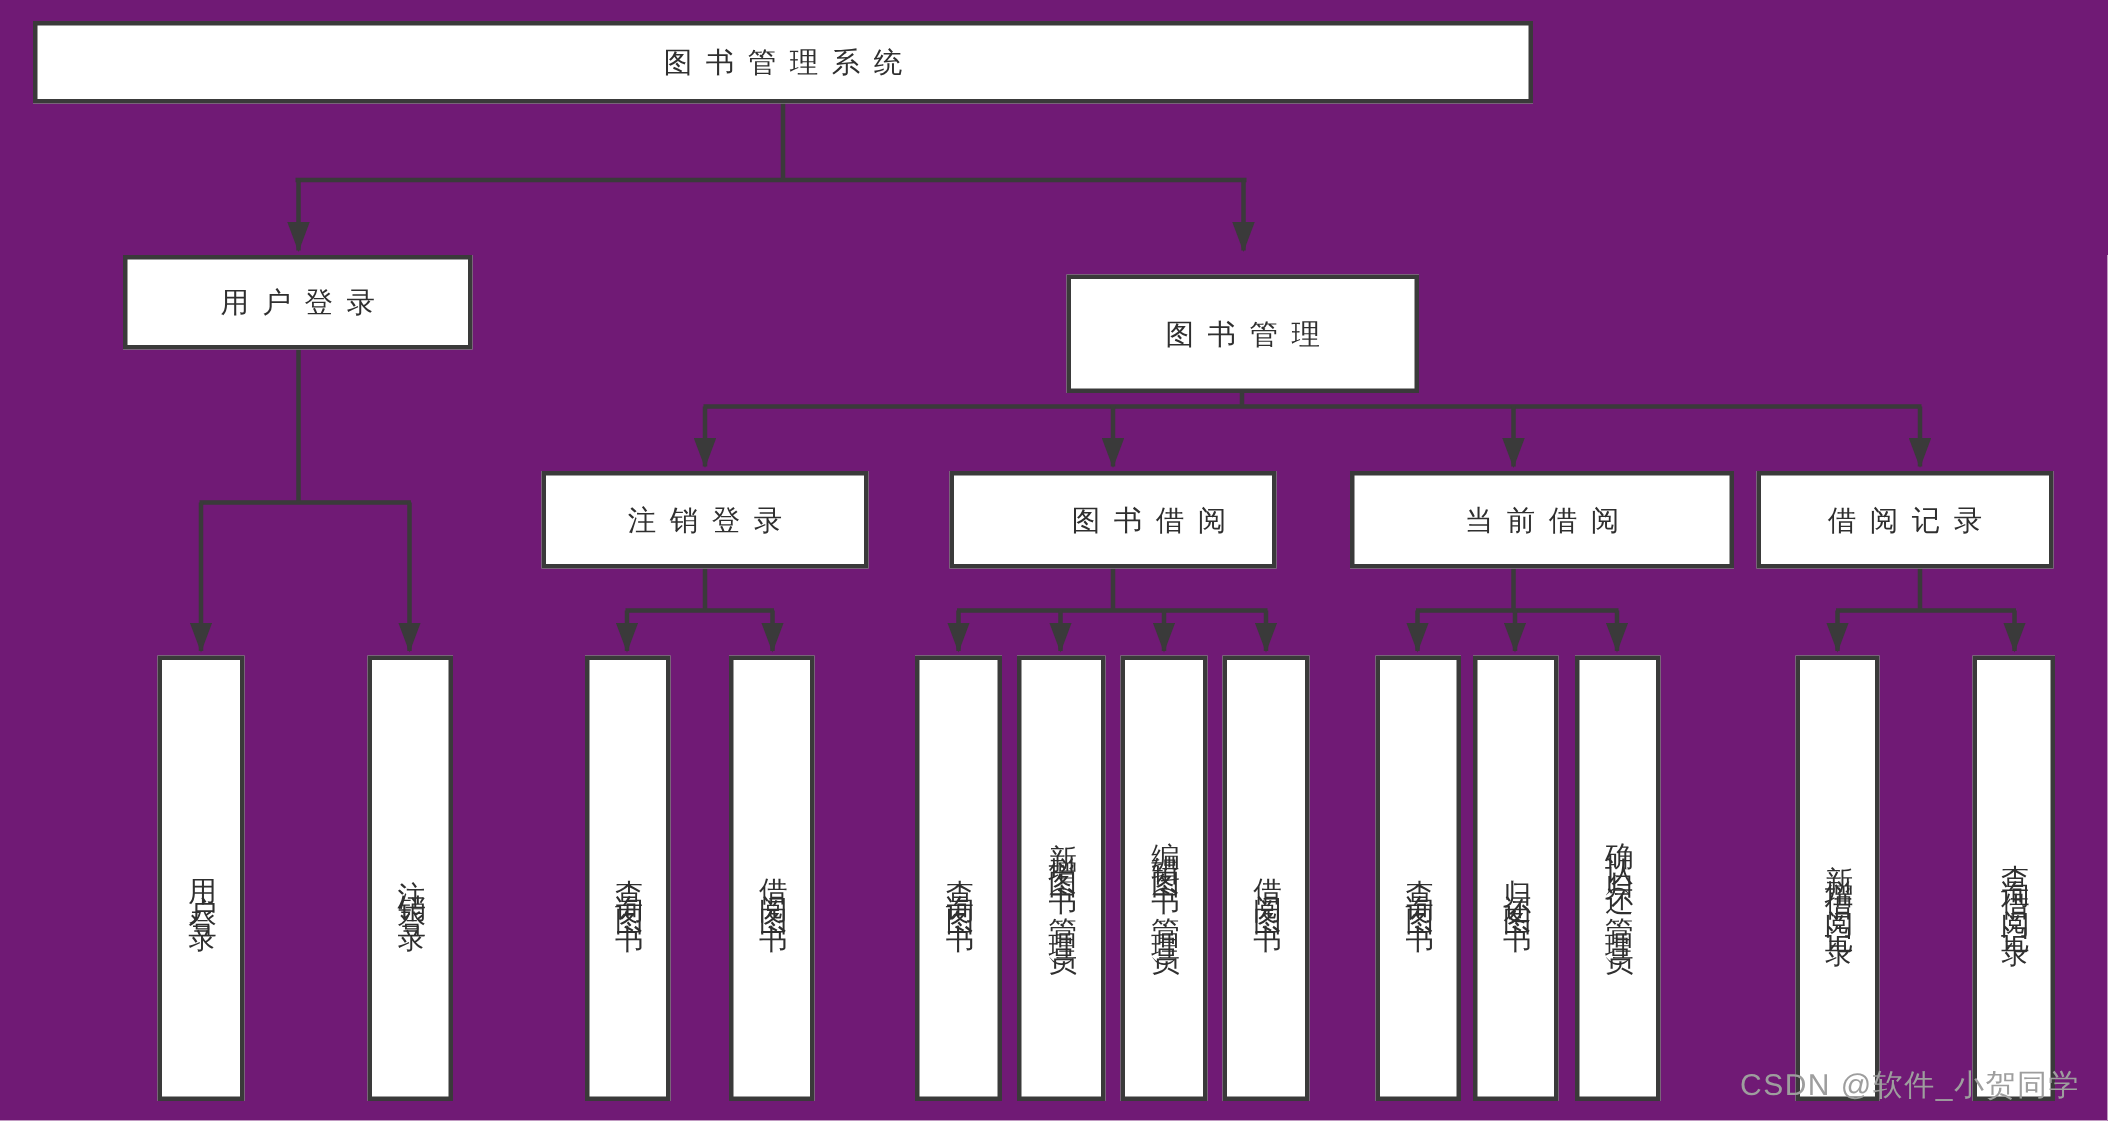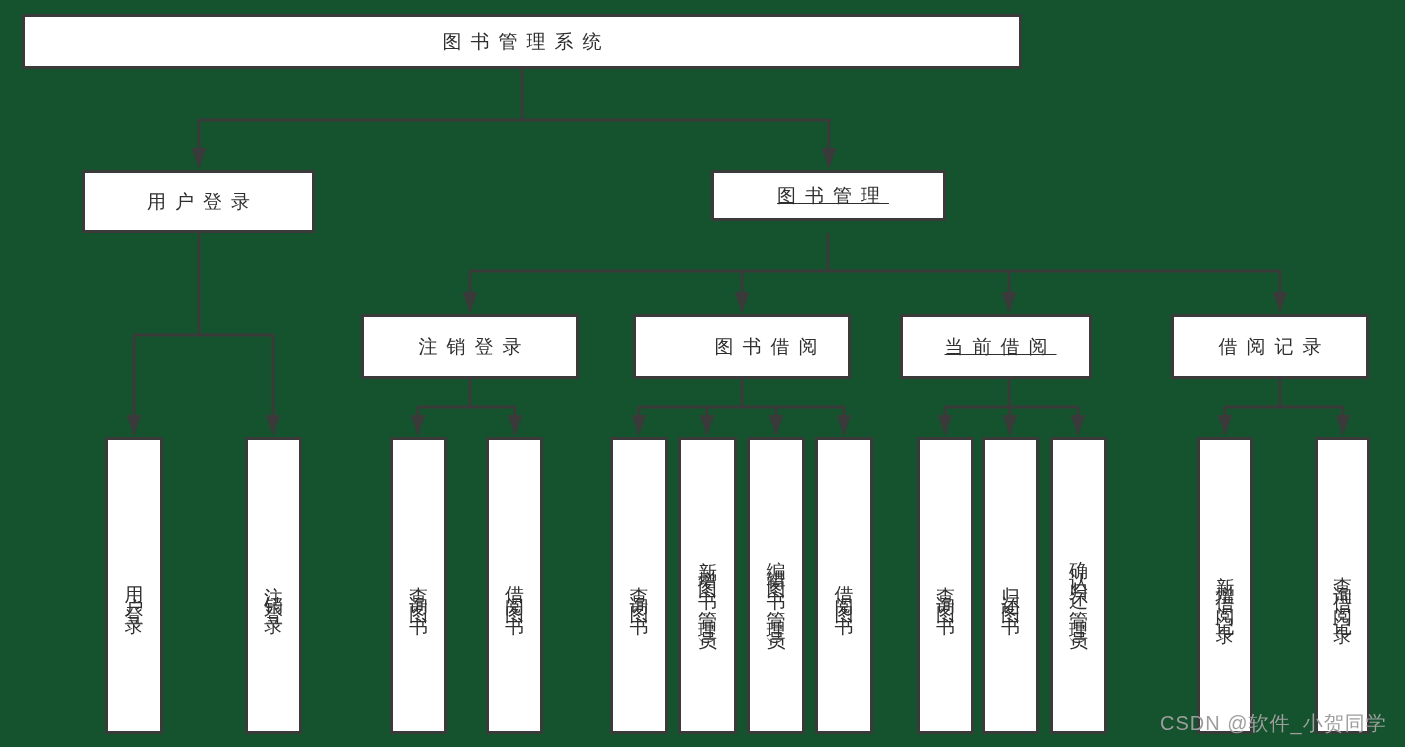--- a/index.html
+++ b/index.html
@@ -4,21 +4,21 @@
 <style>
   html, body {
     margin: 0;
     padding: 0;
     background: #ffffff;
   }
   .canvas {
     position: relative;
     width: 1405px;
     height: 747px;
-    background: #14532d;
+    background: #701a75;
     font-family: "Liberation Sans", "DejaVu Sans", sans-serif;
     overflow: hidden;
   }
   .connectors {
     position: absolute;
     left: 0;
     top: 0;
     pointer-events: none;
   }
   .node {
@@ -112,31 +112,31 @@
     </g>
   </svg>
 
   <div class="node h-node root-node" style="left:22px; top:14px; width:1000px; height:55px;">
     <span>图书管理系统</span>
   </div>
 
   <div class="node h-node" style="left:82px; top:170px; width:233px; height:63px;">
     <span>用户登录</span>
   </div>
-  <div class="node h-node" style="left:711px; top:170px; width:235px; height:51px;text-decoration:underline;">
+  <div class="node h-node" style="left:711px; top:183px; width:235px; height:79px;">
     <span>图书管理</span>
   </div>
 
   <div class="node h-node" style="left:361px; top:314px; width:218px; height:65px;">
     <span>注销登录</span>
   </div>
   <div class="node h-node" style="left:633px; top:314px; width:218px; height:65px;padding-left:48px;">
     <span>图书借阅</span>
   </div>
-  <div class="node h-node" style="left:900px; top:314px; width:192px; height:65px;text-decoration:underline;">
+  <div class="node h-node" style="left:900px; top:314px; width:256px; height:65px;">
     <span>当前借阅</span>
   </div>
   <div class="node h-node" style="left:1171px; top:314px; width:198px; height:65px;">
     <span>借阅记录</span>
   </div>
 
   <div class="node v-node" style="left:105px; top:437px; width:58px; height:297px;">
     <span>用户登录</span>
   </div>
   <div class="node v-node" style="left:245px; top:437px; width:57px; height:297px;">

